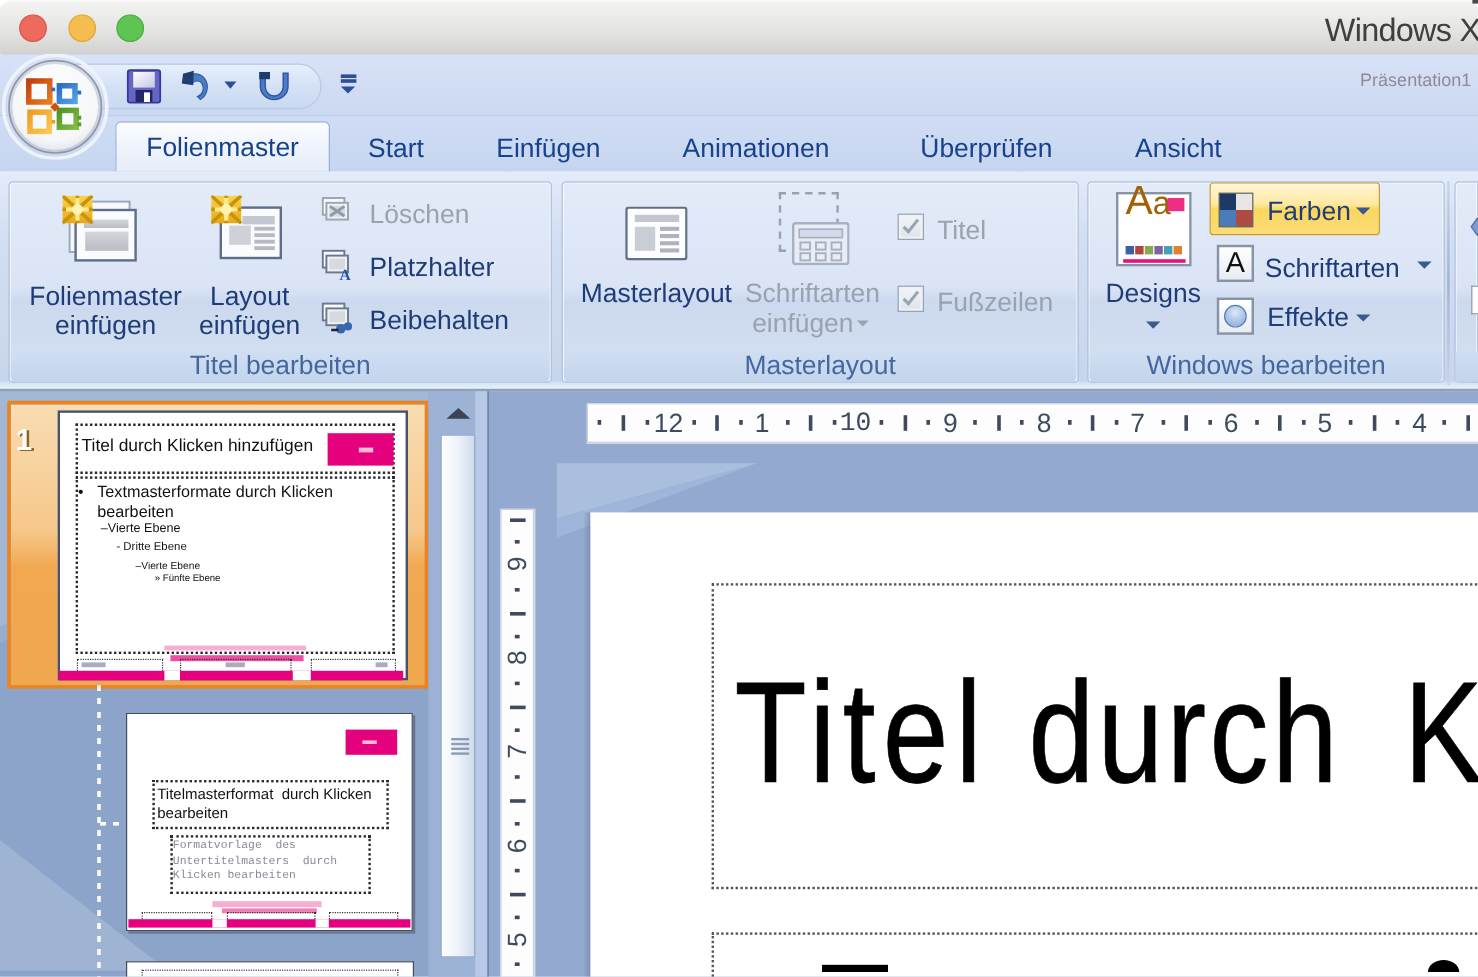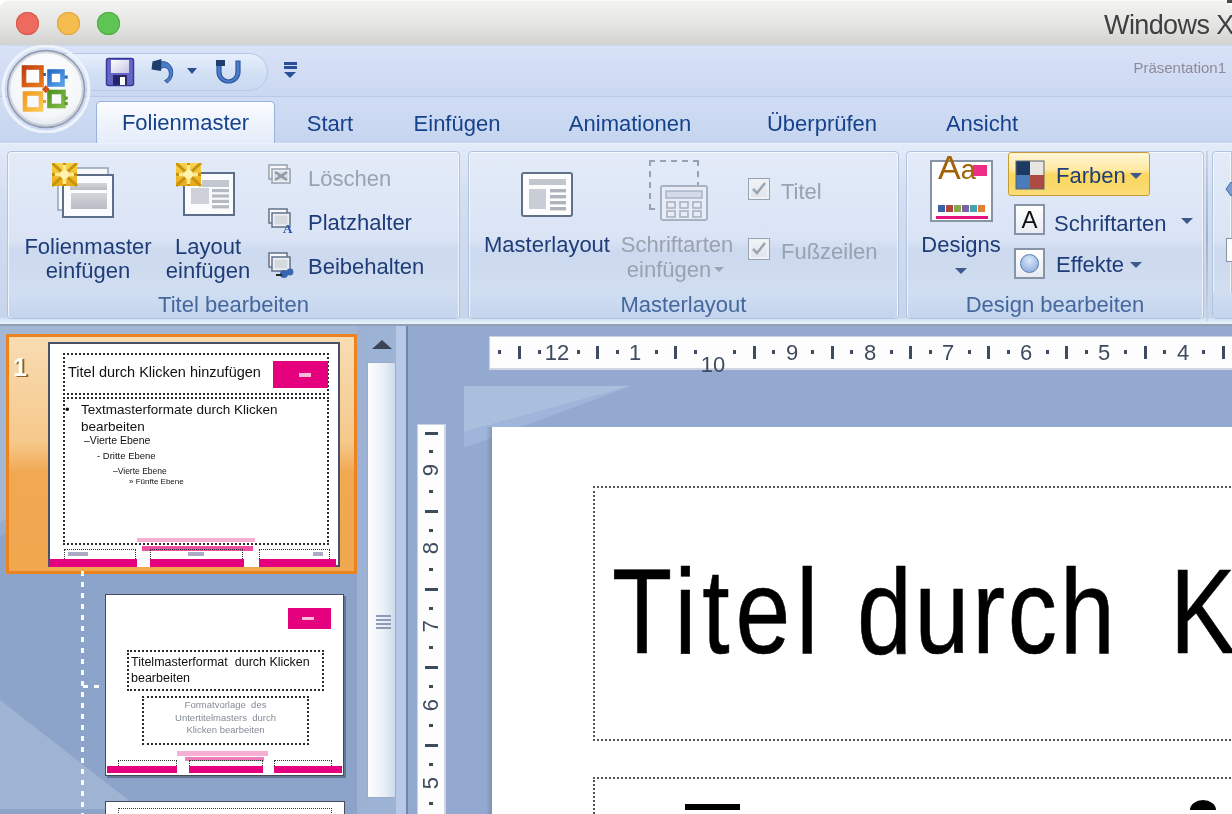--- a/index.html
+++ b/index.html
@@ -100,21 +100,21 @@
 <div class="ab ctr" style="left:982px;top:111px;font-size:22px;color:#15428b;white-space:nowrap;">Ansicht</div>
 <div class="ab" style="left:0;top:143px;width:1232px;height:179px;background:linear-gradient(#e3ebf9,#d2def1 30%,#c7d5ec);border-top:1px solid #ecf2fc;"></div>
 <div class="ab" style="left:0;top:318px;width:1232px;height:6px;background:linear-gradient(#cfe0f2,#e6f3fa);"></div>
 <div class="ab" style="left:0;top:324px;width:1232px;height:2px;background:#93a0b4;"></div>
 <div style="position:absolute;top:151px;height:168px;border-radius:4px;border:1px solid #b0c2dd;background:linear-gradient(#e3ebf8,#dae4f5 52%,#ccd9ee 60%,#d5e1f2);box-shadow:inset 0 0 0 1px rgba(255,255,255,.65);left:7px;width:453px;"></div>
 <div style="position:absolute;top:151px;height:168px;border-radius:4px;border:1px solid #b0c2dd;background:linear-gradient(#e3ebf8,#dae4f5 52%,#ccd9ee 60%,#d5e1f2);box-shadow:inset 0 0 0 1px rgba(255,255,255,.65);left:468px;width:431px;"></div>
 <div style="position:absolute;top:151px;height:168px;border-radius:4px;border:1px solid #b0c2dd;background:linear-gradient(#e3ebf8,#dae4f5 52%,#ccd9ee 60%,#d5e1f2);box-shadow:inset 0 0 0 1px rgba(255,255,255,.65);left:906px;width:298px;"></div>
 <div style="position:absolute;top:151px;height:168px;border-radius:4px;border:1px solid #b0c2dd;background:linear-gradient(#e3ebf8,#dae4f5 52%,#ccd9ee 60%,#d5e1f2);box-shadow:inset 0 0 0 1px rgba(255,255,255,.65);left:1212px;width:20px;border-radius:4px 0 0 4px;"></div>
 <div style="position:absolute;top:293px;height:25px;border-radius:0 0 4px 4px;background:linear-gradient(#d0def2,#c3d4ec);color:#44679e;font-size:22px;text-align:center;line-height:24px;left:9px;width:449px;">Titel bearbeiten</div>
 <div style="position:absolute;top:293px;height:25px;border-radius:0 0 4px 4px;background:linear-gradient(#d0def2,#c3d4ec);color:#44679e;font-size:22px;text-align:center;line-height:24px;left:470px;width:427px;">Masterlayout</div>
-<div style="position:absolute;top:293px;height:25px;border-radius:0 0 4px 4px;background:linear-gradient(#d0def2,#c3d4ec);color:#44679e;font-size:22px;text-align:center;line-height:24px;left:908px;width:294px;">Design bearbeiten</div>
+<div style="position:absolute;top:293px;height:25px;border-radius:0 0 4px 4px;background:linear-gradient(#d0def2,#c3d4ec);color:#44679e;font-size:22px;text-align:center;line-height:24px;left:908px;width:294px;">Windows bearbeiten</div>
 <div style="position:absolute;top:293px;height:25px;border-radius:0 0 4px 4px;background:linear-gradient(#d0def2,#c3d4ec);color:#44679e;font-size:22px;text-align:center;line-height:24px;left:1213px;width:19px;border-radius:0;"></div>
 <svg class="ab" style="left:52px;top:163px;" width="64" height="56" viewBox="0 0 64 56">
 <defs>
       <linearGradient id="stg" x1="0" y1="0" x2="0" y2="1">
         <stop offset="0" stop-color="#f6d44c"></stop>
         <stop offset="1" stop-color="#e8a816"></stop>
       </linearGradient>
 <linearGradient id="bar1" x1="0" y1="0" x2="0" y2="1">
         <stop offset="0" stop-color="#d4d6da"></stop>
         <stop offset="1" stop-color="#b9bcc4"></stop>
@@ -284,21 +284,21 @@
 <div class="ab" style="left:137px;top:559px;width:13px;height:8px;background:#fff;"></div>
 <div class="ab" style="left:244px;top:559px;width:15px;height:8px;background:#fff;"></div>
 <div class="ab" style="left:81px;top:571px;width:2.5px;height:243px;background:repeating-linear-gradient(180deg,#fbfbfb 0 5px,rgba(0,0,0,0) 5px 11px);"></div>
 <div class="ab" style="left:83px;top:685px;width:22px;height:2.5px;background:repeating-linear-gradient(90deg,#fbfbfb 0 5px,rgba(0,0,0,0) 5px 11px);"></div>
 <div class="ab" style="left:105px;top:594px;width:239px;height:182px;background:#fff;border:1.5px solid #444c5c;box-shadow:2px 2px 0 rgba(70,80,100,.55);"></div>
 <div class="ab" style="left:288px;top:608px;width:43px;height:21px;background:#e5017e;"></div>
 <div class="ab" style="left:302px;top:617px;width:12px;height:3px;background:#f8bcd8;"></div>
 <div class="ab" style="left:127px;top:650px;width:197px;height:41px;border:2px dotted #2b2b2b;"></div>
 <div class="ab" style="left:131px;top:655px;width:195px;font-size:12.5px;color:#111;line-height:15.5px;">Titelmasterformat&nbsp; durch Klicken<br>bearbeiten</div>
 <div class="ab" style="left:142px;top:696px;width:167px;height:49px;border:2px dotted #2b2b2b;"></div>
-<div class="ab" style="left:144px;top:699px;width:163px;font-size:9.5px;color:#858b98;line-height:12.5px;text-align:center;">Formatvorlage&nbsp; des<br>Untertitelmasters&nbsp; durch<br>Klicken bearbeiten</div>
+<div class="ab" style="left:144px;top:699px;width:163px;font-size:9.5px;color:#858b98;line-height:12.5px;font-family:Liberation Mono, monospace;">Formatvorlage&nbsp; des<br>Untertitelmasters&nbsp; durch<br>Klicken bearbeiten</div>
 <div class="ab" style="left:177px;top:751px;width:91px;height:5px;background:#f6aed2;"></div>
 <div class="ab" style="left:185px;top:757px;width:79px;height:4px;background:#ee7fb8;"></div>
 <div class="ab" style="left:118px;top:760px;width:59px;height:12px;border:1.5px dotted #333;"></div>
 <div class="ab" style="left:189px;top:760px;width:74px;height:12px;border:1.5px dotted #333;"></div>
 <div class="ab" style="left:274px;top:760px;width:58px;height:12px;border:1.5px dotted #333;"></div>
 <div class="ab" style="left:107px;top:766px;width:235px;height:7px;background:#e5017e;"></div>
 <div class="ab" style="left:177px;top:766px;width:12px;height:7px;background:#fff;"></div>
 <div class="ab" style="left:263px;top:766px;width:11px;height:7px;background:#fff;"></div>
 <div class="ab" style="left:105px;top:801px;width:240px;height:13px;background:#fff;border:1.5px solid #444c5c;border-bottom:none;"></div>
 <div class="ab" style="left:118px;top:808px;width:214px;height:5px;border:1.5px dotted #333;border-bottom:none;"></div>
@@ -308,21 +308,21 @@
 
 <div class="ab" style="left:372px;top:340px;width:0;height:0;border-left:10px solid transparent;border-right:10px solid transparent;border-bottom:9px solid #3a4456;"></div>
 <div class="ab" style="left:367px;top:362px;width:29px;height:436px;background:linear-gradient(90deg,#fdfdfe,#eef3f9 50%,#cfdbec);border:1px solid #9aabc8;border-radius:1px;"></div>
 <div class="ab" style="left:376px;top:615px;width:15px;height:2px;background:#8c9cb8;"></div>
 <div class="ab" style="left:376px;top:619px;width:15px;height:2px;background:#8c9cb8;"></div>
 <div class="ab" style="left:376px;top:623px;width:15px;height:2px;background:#8c9cb8;"></div>
 <div class="ab" style="left:376px;top:627px;width:15px;height:2px;background:#8c9cb8;"></div>
 <div class="ab" style="left:489px;top:336px;width:743px;height:34px;background:#fdfdfe;border:1px solid #c8d2e4;border-right:none;border-bottom:2px solid #d2d4e2;"></div>
 <div class="ab" style="left:557px;top:340px;font-size:22px;color:#3e4a5e;transform:translateX(-50%);">12</div>
 <div class="ab" style="left:635px;top:340px;font-size:22px;color:#3e4a5e;transform:translateX(-50%);">1</div>
-<div class="ab" style="left:713px;top:352px;font-size:22px;color:#3e4a5e;transform:translateX(-50%);">10</div>
+<div class="ab" style="left:713px;top:340px;font-size:22px;color:#3e4a5e;transform:translateX(-50%);font-family:Liberation Mono, monospace;">10</div>
 <div class="ab" style="left:792px;top:340px;font-size:22px;color:#3e4a5e;transform:translateX(-50%);">9</div>
 <div class="ab" style="left:870px;top:340px;font-size:22px;color:#3e4a5e;transform:translateX(-50%);">8</div>
 <div class="ab" style="left:948px;top:340px;font-size:22px;color:#3e4a5e;transform:translateX(-50%);">7</div>
 <div class="ab" style="left:1026px;top:340px;font-size:22px;color:#3e4a5e;transform:translateX(-50%);">6</div>
 <div class="ab" style="left:1104px;top:340px;font-size:22px;color:#3e4a5e;transform:translateX(-50%);">5</div>
 <div class="ab" style="left:1183px;top:340px;font-size:22px;color:#3e4a5e;transform:translateX(-50%);">4</div>
 <div class="ab" style="left:518px;top:346px;width:3px;height:13px;background:#3e4a5e;"></div>
 <div class="ab" style="left:596px;top:346px;width:3px;height:13px;background:#3e4a5e;"></div>
 <div class="ab" style="left:674px;top:346px;width:3px;height:13px;background:#3e4a5e;"></div>
 <div class="ab" style="left:753px;top:346px;width:3px;height:13px;background:#3e4a5e;"></div>

